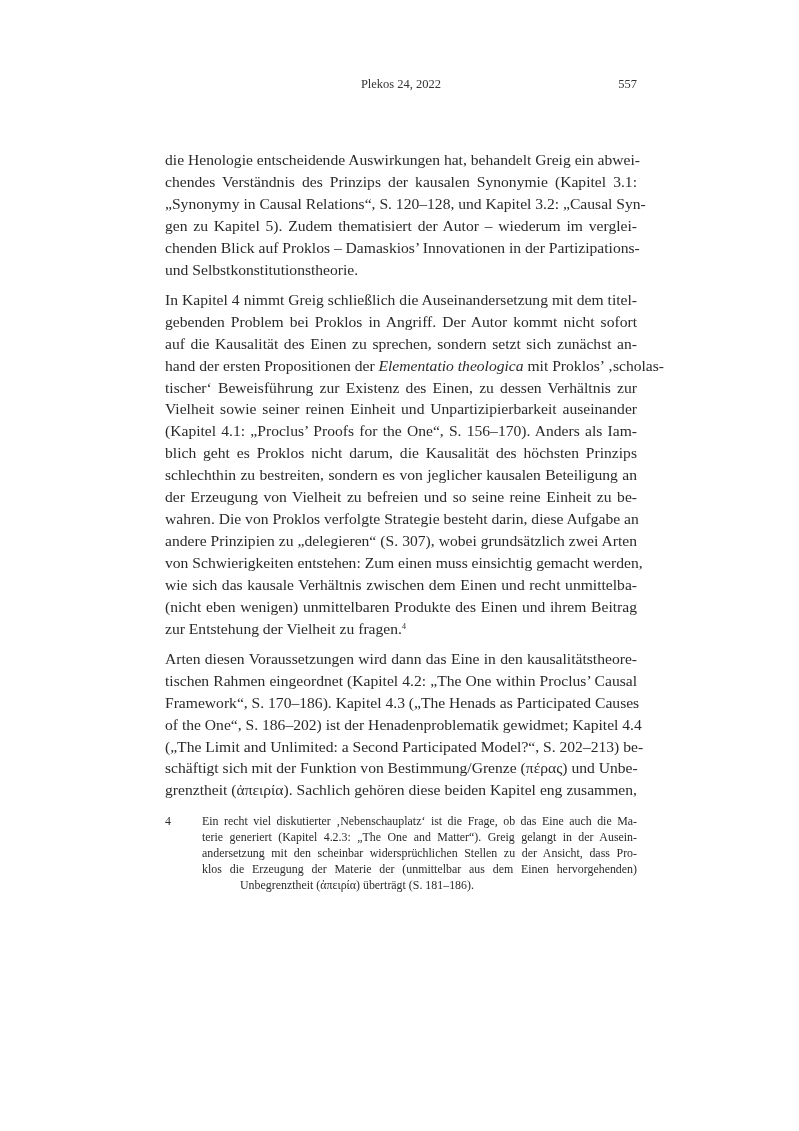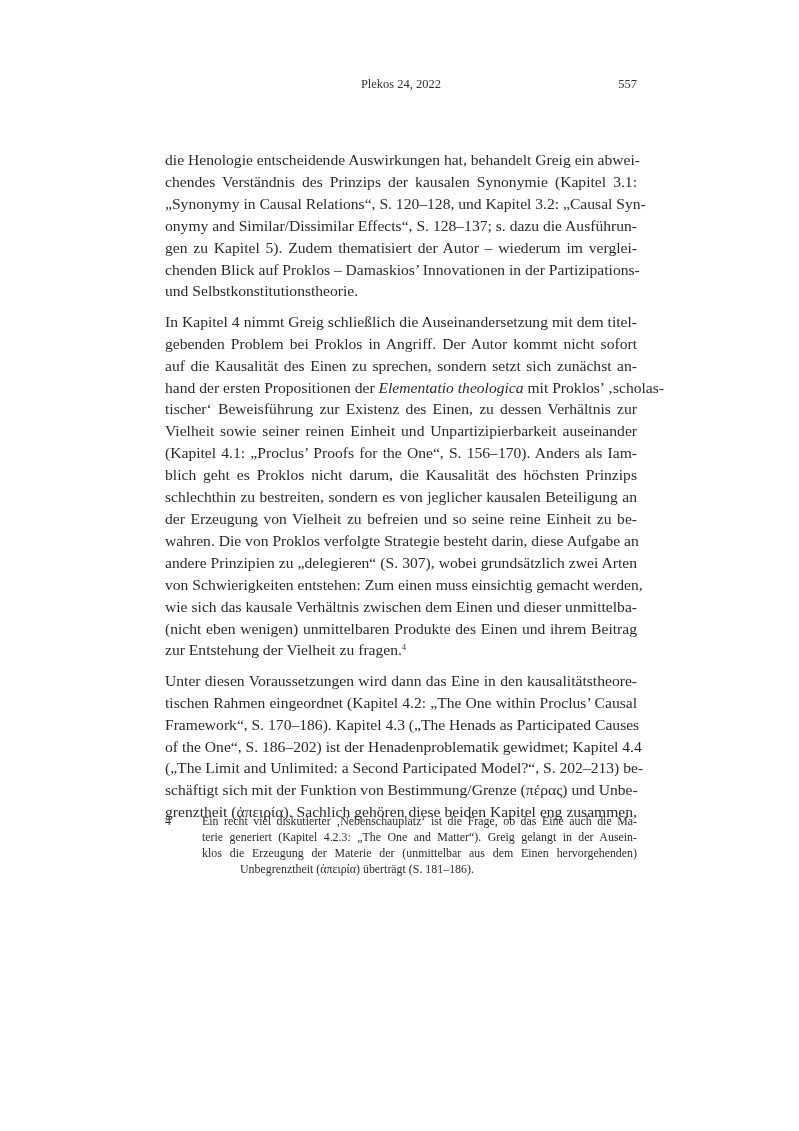--- a/index.html
+++ b/index.html
@@ -28,57 +28,57 @@
   <div class="running-head">
     <span class="journal">Plekos 24, 2022</span>
     <span class="pageno">557</span>
   </div>
 
   <div class="body-text">
     <p>
       <span class="line">die Henologie entscheidende Auswirkungen hat, behandelt Greig ein abwei-</span>
       <span class="line">chendes Verständnis des Prinzips der kausalen Synonymie (Kapitel 3.1:</span>
       <span class="line">„Synonymy in Causal Relations“, S. 120–128, und Kapitel 3.2: „Causal Syn-</span>
-      <span class="line">onymy and Similar/Dissimilar Effects“, S. 128–137; s. dazu die Ausführun-</span>
       <span class="line">gen zu Kapitel 5). Zudem thematisiert der Autor – wiederum im verglei-</span>
       <span class="line">chenden Blick auf Proklos – Damaskios’ Innovationen in der Partizipations-</span>
       <span class="line last">und Selbstkonstitutionstheorie.</span>
     </p>
     <p>
       <span class="line">In Kapitel 4 nimmt Greig schließlich die Auseinandersetzung mit dem titel-</span>
       <span class="line">gebenden Problem bei Proklos in Angriff. Der Autor kommt nicht sofort</span>
       <span class="line">auf die Kausalität des Einen zu sprechen, sondern setzt sich zunächst an-</span>
       <span class="line"><span>hand der ersten Propositionen der </span><em>Elementatio theologica</em><span> mit Proklos’ ‚scholas-</span></span>
       <span class="line">tischer‘ Beweisführung zur Existenz des Einen, zu dessen Verhältnis zur</span>
       <span class="line">Vielheit sowie seiner reinen Einheit und Unpartizipierbarkeit auseinander</span>
       <span class="line">(Kapitel 4.1: „Proclus’ Proofs for the One“, S. 156–170). Anders als Iam-</span>
       <span class="line">blich geht es Proklos nicht darum, die Kausalität des höchsten Prinzips</span>
       <span class="line">schlechthin zu bestreiten, sondern es von jeglicher kausalen Beteiligung an</span>
       <span class="line">der Erzeugung von Vielheit zu befreien und so seine reine Einheit zu be-</span>
       <span class="line">wahren. Die von Proklos verfolgte Strategie besteht darin, diese Aufgabe an</span>
       <span class="line">andere Prinzipien zu „delegieren“ (S. 307), wobei grundsätzlich zwei Arten</span>
       <span class="line">von Schwierigkeiten entstehen: Zum einen muss einsichtig gemacht werden,</span>
-      <span class="line">wie sich das kausale Verhältnis zwischen dem Einen und dieser unmittelba-</span>
+      <span class="line">wie sich das kausale Verhältnis zwischen dem Einen und recht unmittelba-</span>
       <span class="line">(nicht eben wenigen) unmittelbaren Produkte des Einen und ihrem Beitrag</span>
       <span class="line last"><span>zur Entstehung der Vielheit zu fragen.</span><sup>4</sup></span>
     </p>
     <p>
-      <span class="line">Unter diesen Voraussetzungen wird dann das Eine in den kausalitätstheore-</span>
+      <span class="line">Arten diesen Voraussetzungen wird dann das Eine in den kausalitätstheore-</span>
       <span class="line">tischen Rahmen eingeordnet (Kapitel 4.2: „The One within Proclus’ Causal</span>
       <span class="line">Framework“, S. 170–186). Kapitel 4.3 („The Henads as Participated Causes</span>
       <span class="line">of the One“, S. 186–202) ist der Henadenproblematik gewidmet; Kapitel 4.4</span>
       <span class="line">(„The Limit and Unlimited: a Second Participated Model?“, S. 202–213) be-</span>
       <span class="line">schäftigt sich mit der Funktion von Bestimmung/Grenze (πέρας) und Unbe-</span>
       <span class="line">grenztheit (ἀπειρία). Sachlich gehören diese beiden Kapitel eng zusammen,</span>
     </p>
   </div>
 
   <div class="footnotes">
     <div class="fn">
       <span class="fn-num">4</span>
       <span class="line">Ein recht viel diskutierter ‚Nebenschauplatz‘ ist die Frage, ob das Eine auch die Ma-</span>
       <span class="line">terie generiert (Kapitel 4.2.3: „The One and Matter“). Greig gelangt in der Ausein-</span>
+      <span class="line">andersetzung mit den scheinbar widersprüchlichen Stellen zu der Ansicht, dass Pro-</span>
       <span class="line">klos die Erzeugung der Materie der (unmittelbar aus dem Einen hervorgehenden)</span>
       <span class="line last">Unbegrenztheit (ἀπειρία) überträgt (S. 181–186).</span>
     </div>
   </div>
 
 </div>
 
 </body></html>

